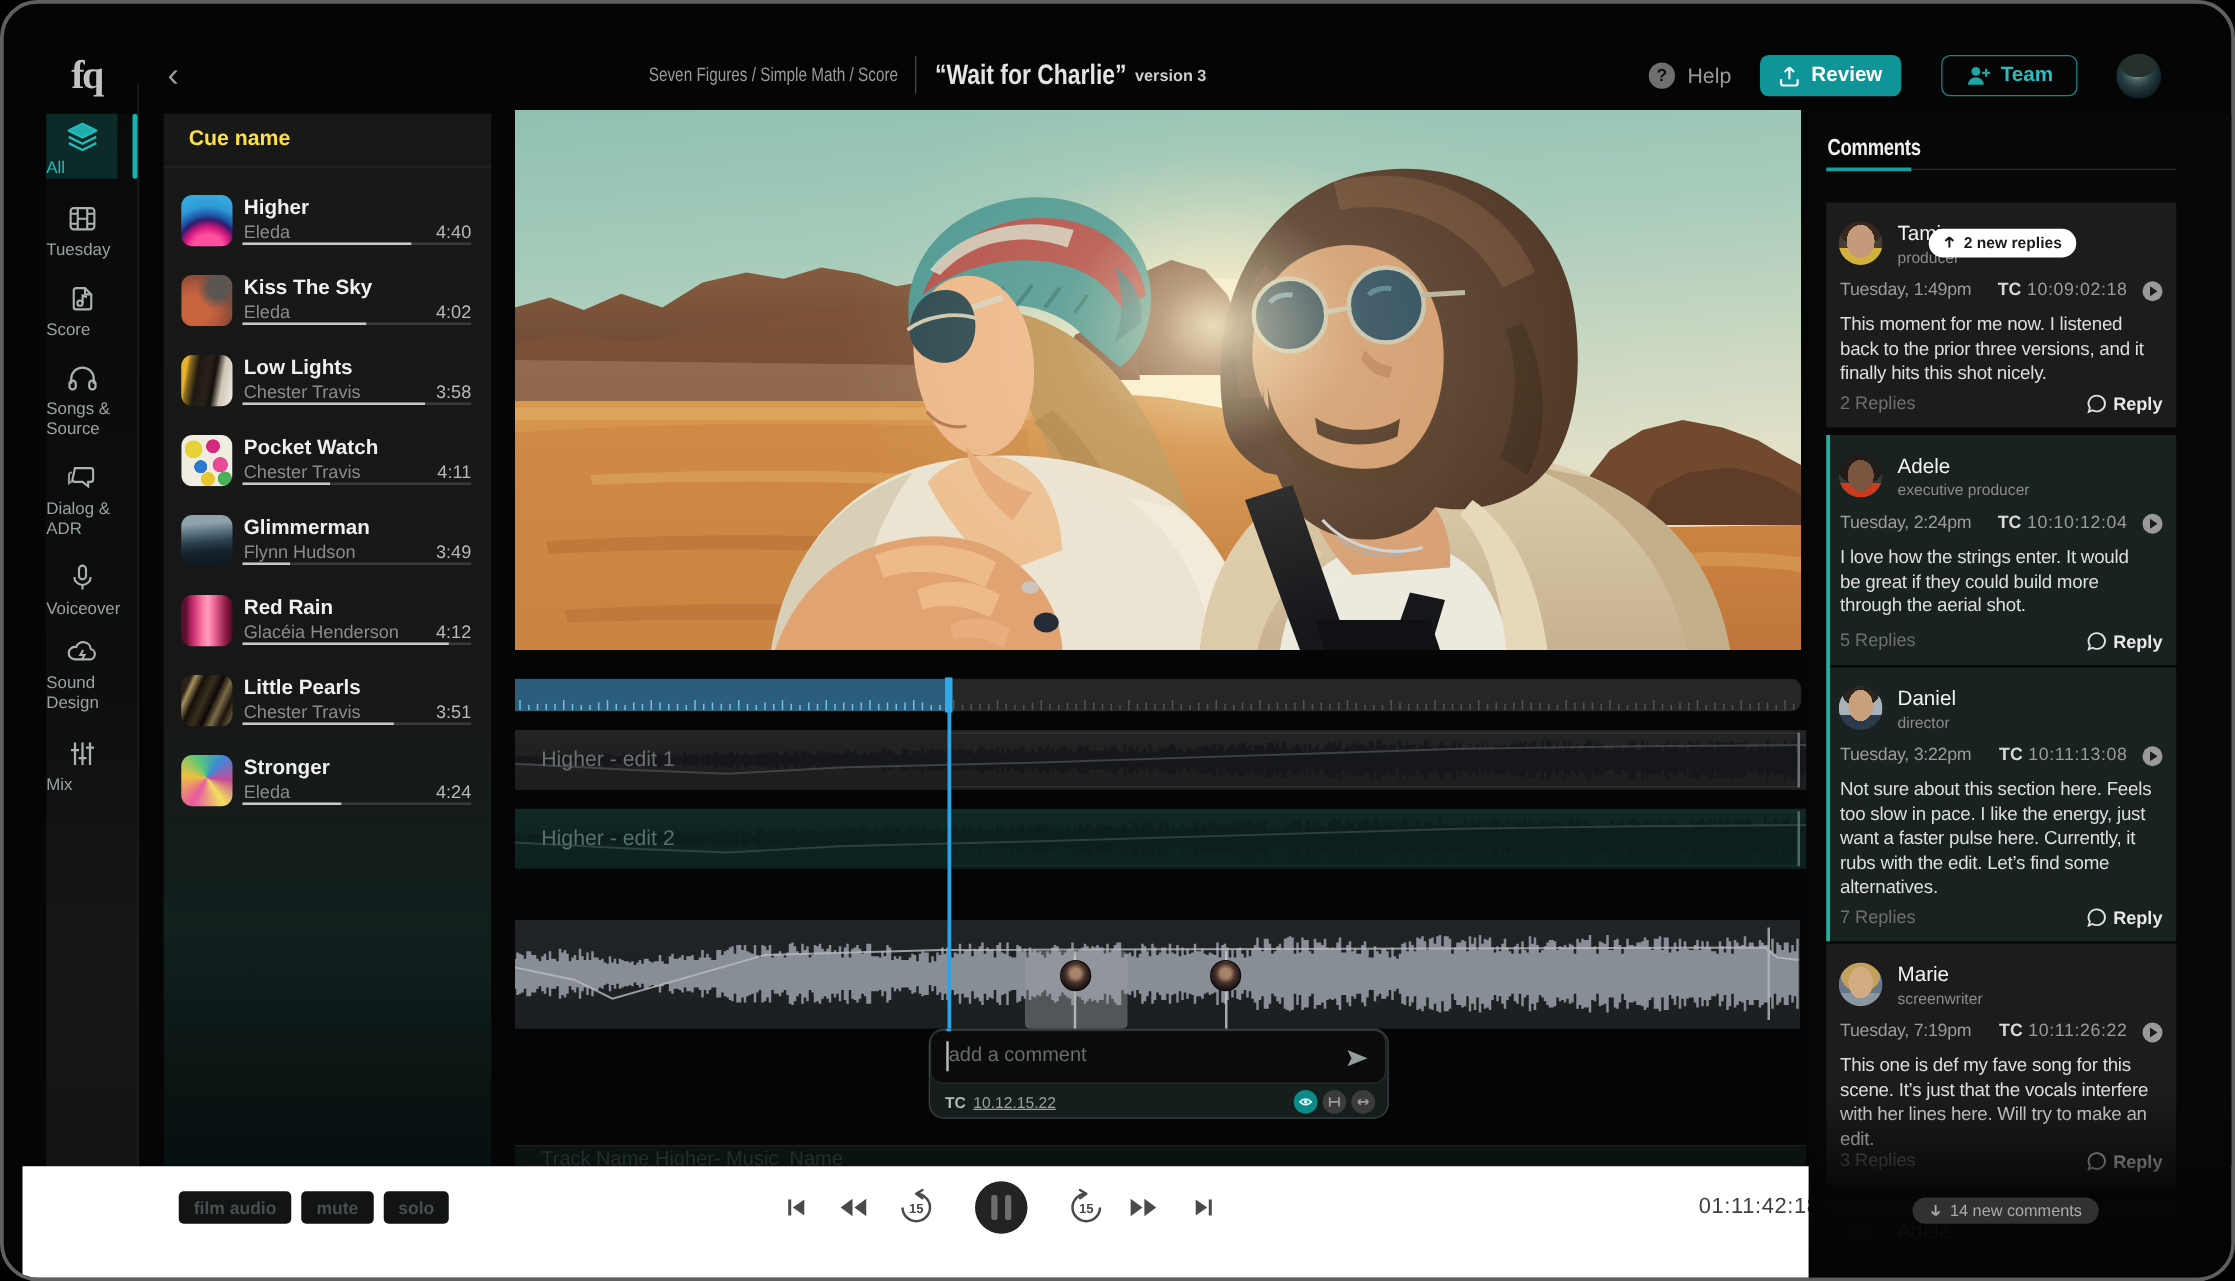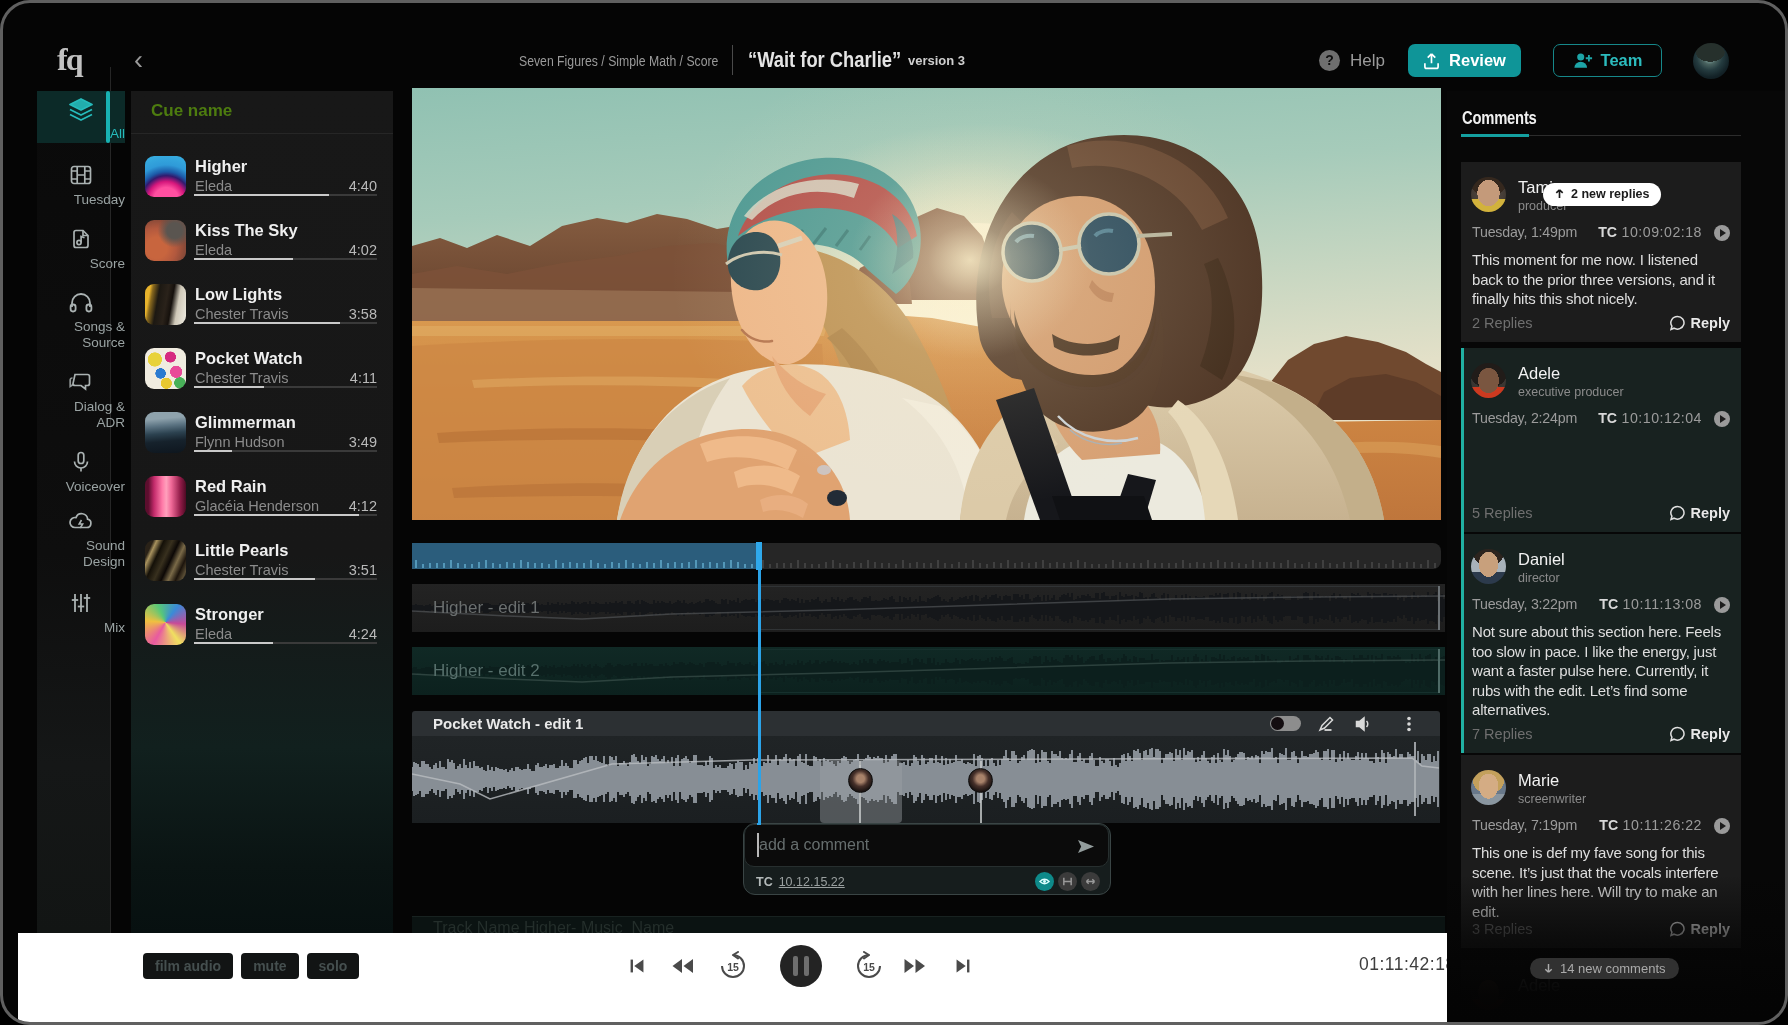--- a/index.html
+++ b/index.html
@@ -20,29 +20,29 @@
 .btn-review{left:1405px;top:41px;width:113px;height:33px;border-radius:7px;background:#0f9598;
  color:#fff;font-size:16.5px;font-weight:bold;display:flex;align-items:center;justify-content:center;gap:9px}
 .btn-team{left:1550px;top:41px;width:109px;height:33px;border-radius:7px;border:1.5px solid #16888a;
  color:#2cbcbe;font-size:16.5px;font-weight:bold;display:flex;align-items:center;justify-content:center;gap:8px}
 .avatar-top{left:1690px;top:40px;width:36px;height:36px;border-radius:50%;
  background:radial-gradient(ellipse 40% 26% at 48% 26%,#26302c 0 99%,transparent 100%),radial-gradient(circle at 46% 40%,#7fa39e 0 10%,#49625f 24%,#253c40 44%,#132227 68%,#0c1419 100%);overflow:hidden}
 
 .sideline{left:107px;top:64px;width:1px;height:866px;background:#262626}
 .sidebg{left:34px;top:88px;width:73px;height:842px;
  background:linear-gradient(180deg,#0a0a0a,#0e0e0e 55%,#151717 80%,#121514)}
-.nav{left:34px;width:88px;text-align:right;color:#9aa3a3;font-size:13.5px}
+.nav{left:34px;width:57px;text-align:left;color:#9aa3a3;font-size:13.5px}
 .nav .lbl{margin-top:5px;line-height:16px}
 .nav svg{display:block;margin:0 auto}
 .nav-all{top:88px;height:52px;background:#0c2a28;color:#25bbbb;padding-top:6px}
 .nav-allbar{left:103px;top:88px;width:4px;height:52px;background:#18b2b2;border-radius:2px}
 
 .cuepanel{left:128px;top:88px;width:262px;height:842px;
  background:linear-gradient(180deg,#181818 0,#171717 55%,#11201e 78%,#0a1413 92%,#071010)}
-.cuehead{left:148px;top:98px;font-size:17px;color:#4d7c0f;font-weight:bold}
+.cuehead{left:148px;top:98px;font-size:17px;color:#fde047;font-weight:bold}
 .cuediv{left:128px;top:130px;width:262px;height:1px;background:#262626}
 .cueitem{left:142px;width:232px;height:42px}
 .thumb{position:absolute;left:0;top:2px;width:41px;height:41px;border-radius:9px}
 .ctitle{position:absolute;left:50px;top:3px;font-size:16.5px;font-weight:bold;color:#efefef;white-space:nowrap}
 .cartist{position:absolute;left:50px;top:24px;font-size:14.5px;color:#8b8b8b;white-space:nowrap}
 .cdur{position:absolute;right:0;top:24px;font-size:14.5px;color:#b9b9b9}
 .cbar{position:absolute;left:49px;top:40px;right:0;height:2px;background:#3a3a3a}
 .cbar i{position:absolute;left:0;top:0;height:2px;background:#c9c9c9;display:block}
 
 .upload{left:139px;top:843px;width:240px;height:67px;border:2px dashed #1d5f5c;border-radius:10px;
@@ -457,45 +457,20 @@
  <span class="tlabel">Higher - edit 1</span>
 </div>
 <div class="abs track2">
  <svg class="abs" style="left:0;top:0" width="1033" height="48">
         <path d="M0 21V27M2 20V28M4 20V28M6 22V26M8 22V26M10 21V27M12 21V27M14 20V28M16 20V28M18 20V28M20 21V27M22 20V28M24 22V26M26 21V27M28 21V27M30 20V28M32 22V26M34 20V28M36 22V26M38 20V28M40 21V27M42 21V27M44 19V29M46 22V26M48 22V26M50 19V29M52 20V28M54 21V27M56 19V29M58 19V29M60 21V27M62 20V28M64 21V27M66 21V27M68 20V28M70 21V27M72 19V29M74 21V27M76 21V27M78 19V29M80 20V28M82 20V28M84 20V28M86 20V28M88 20V28M90 21V27M92 19V29M94 18V30M96 18V30M98 19V29M100 20V28M102 20V28M104 19V29M106 19V29M108 21V27M110 20V28M112 20V28M114 19V29M116 18V30M118 19V29M120 21V27M122 18V30M124 20V28M126 19V29M128 20V28M130 19V29M132 20V28M134 18V30M136 21V27M138 19V29M140 20V28M142 18V30M144 21V27M146 20V28M148 20V28M150 18V30M152 21V27M154 19V29M156 20V28M158 20V28M160 19V29M162 17V31M164 19V29M166 17V31M168 20V28M170 17V31M172 19V29M174 20V28M176 18V30M178 17V31M180 21V27M182 19V29M184 17V31M186 19V29M188 20V28M190 21V27M192 20V28M194 18V30M196 16V32M198 16V32M200 18V30M202 20V28M204 19V29M206 17V31M208 17V31M210 18V30M212 19V29M214 18V30M216 18V30M218 17V31M220 19V29M222 16V32M224 16V32M226 19V29M228 19V29M230 16V32M232 19V29M234 16V32M236 18V30M238 17V31M240 17V31M242 19V29M244 19V29M246 19V29M248 17V31M250 17V31M252 19V29M254 16V32M256 18V30M258 19V29M260 18V30M262 15V33M264 17V31M266 17V31M268 15V33M270 15V33M272 16V32M274 18V30M276 17V31M278 15V33M280 16V32M282 17V31M284 18V30M286 18V30M288 16V32M290 17V31M292 20V28M294 16V32M296 15V33M298 15V33M300 15V33M302 15V33M304 17V31M306 15V33M308 17V31M310 19V29M312 18V30M314 18V30M316 14V34M318 16V32M320 16V32M322 16V32M324 19V29M326 16V32M328 15V33M330 17V31M332 18V30M334 17V31M336 17V31M338 15V33M340 18V30M342 19V29M344 17V31M346 15V33M348 15V33M350 15V33M352 14V34M354 17V31M356 19V29M358 16V32M360 16V32M362 18V30M364 15V33M366 17V31M368 18V30M370 17V31M372 13V35M374 19V29M376 17V31M378 17V31M380 18V30M382 16V32M384 18V30M386 13V35M388 16V32M390 14V34M392 18V30M394 16V32M396 15V33M398 13V35M400 17V31M402 16V32M404 13V35M406 13V35M408 17V31M410 15V33M412 14V34M414 16V32M416 14V34M418 14V34M420 12V36M422 15V33M424 14V34M426 16V32M428 14V34M430 16V32M432 15V33M434 16V32M436 16V32M438 18V30M440 17V31M442 15V33M444 17V31M446 18V30M448 13V35M450 16V32M452 12V36M454 14V34M456 16V32M458 12V36M460 12V36M462 16V32M464 17V31M466 14V34M468 12V36M470 14V34M472 13V35M474 15V33M476 14V34M478 16V32M480 15V33M482 15V33M484 15V33M486 15V33M488 12V36M490 17V31M492 16V32M494 16V32M496 11V37M498 14V34M500 18V30M502 12V36M504 11V37M506 12V36M508 15V33M510 12V36M512 16V32M514 17V31M516 11V37M518 11V37M520 16V32M522 11V37M524 18V30M526 15V33M528 18V30M530 16V32M532 16V32M534 12V36M536 15V33M538 16V32M540 16V32M542 15V33M544 11V37M546 13V35M548 17V31M550 12V36M552 13V35M554 14V34M556 13V35M558 12V36M560 11V37M562 13V35M564 12V36M566 14V34M568 12V36M570 14V34M572 14V34M574 13V35M576 11V37M578 15V33M580 10V38M582 13V35M584 10V38M586 11V37M588 9V39M590 11V37M592 14V34M594 14V34M596 12V36M598 11V37M600 10V38M602 16V32M604 17V31M606 16V32M608 16V32M610 17V31M612 17V31M614 15V33M616 16V32M618 11V37M620 12V36M622 9V39M624 9V39M626 10V38M628 9V39M630 17V31M632 15V33M634 9V39M636 13V35M638 15V33M640 10V38M642 13V35M644 12V36M646 14V34M648 15V33M650 16V32M652 11V37M654 8V40M656 8V40M658 10V38M660 8V40M662 13V35M664 14V34M666 8V40M668 11V37M670 10V38M672 16V32M674 14V34M676 12V36M678 10V38M680 9V39M682 9V39M684 13V35M686 13V35M688 8V40M690 7V41M692 12V36M694 15V33M696 11V37M698 11V37M700 13V35M702 14V34M704 13V35M706 11V37M708 15V33M710 11V37M712 7V41M714 9V39M716 14V34M718 12V36M720 15V33M722 9V39M724 10V38M726 15V33M728 11V37M730 11V37M732 11V37M734 13V35M736 13V35M738 13V35M740 7V41M742 13V35M744 12V36M746 12V36M748 15V33M750 13V35M752 14V34M754 13V35M756 13V35M758 13V35M760 8V40M762 14V34M764 13V35M766 10V38M768 13V35M770 12V36M772 10V38M774 16V32M776 10V38M778 15V33M780 14V34M782 9V39M784 7V41M786 10V38M788 15V33M790 12V36M792 14V34M794 8V40M796 14V34M798 15V33M800 10V38M802 10V38M804 11V37M806 12V36M808 7V41M810 12V36M812 8V40M814 13V35M816 12V36M818 13V35M820 10V38M822 9V39M824 14V34M826 11V37M828 10V38M830 12V36M832 10V38M834 11V37M836 10V38M838 13V35M840 13V35M842 16V32M844 8V40M846 9V39M848 13V35M850 7V41M852 8V40M854 15V33M856 9V39M858 12V36M860 13V35M862 14V34M864 12V36M866 16V32M868 16V32M870 15V33M872 13V35M874 15V33M876 15V33M878 9V39M880 13V35M882 12V36M884 11V37M886 8V40M888 15V33M890 14V34M892 8V40M894 8V40M896 8V40M898 11V37M900 13V35M902 15V33M904 8V40M906 9V39M908 11V37M910 9V39M912 14V34M914 11V37M916 8V40M918 15V33M920 11V37M922 15V33M924 9V39M926 9V39M928 10V38M930 12V36M932 16V32M934 12V36M936 13V35M938 13V35M940 16V32M942 8V40M944 11V37M946 11V37M948 8V40M950 8V40M952 11V37M954 11V37M956 8V40M958 13V35M960 8V40M962 16V32M964 9V39M966 11V37M968 11V37M970 7V41M972 14V34M974 13V35M976 9V39M978 9V39M980 11V37M982 9V39M984 10V38M986 8V40M988 10V38M990 13V35M992 14V34M994 16V32M996 15V33M998 16V32M1000 7V41M1002 15V33M1004 11V37M1006 15V33M1008 7V41M1010 11V37M1012 15V33M1014 9V39M1016 8V40M1018 7V41M1020 14V34M1022 13V35M1024 10V38M1026 14V34M1028 11V37M1030 10V38M1032 9V39" stroke="#0c1f1d" stroke-width="2"></path>
  <path d="M0 27 L95 32 170 35 260 30 420 26 757 16 900 14 1033 13" fill="none" stroke="#425854" stroke-width="1.5" opacity=".6"></path>
  <path d="M348 2.5 H1028 M348 45.5 H1028" stroke="#16302d" stroke-width="1"></path>
  <path d="M1027 2 V46" stroke="#4e6a66" stroke-width="2"></path>
       </svg>
  <span class="tlabel" style="color:#57706c">Higher - edit 2</span>
-</div>
-<div class="abs pwhead">
-      <span class="tt">Pocket Watch - edit 1</span>
- <span class="toggle">
-        <i></i>
-      </span>
- <svg class="abs" style="left:905px;top:4px" width="18" height="18" viewBox="0 0 18 18">
-        <g stroke="#d8d8d8" stroke-width="1.5" fill="none">
-          <path d="M3 15 L5 10.5 13 2.5 15.5 5 7.5 13 Z"></path>
-          <path d="M7.5 15 H14.5" stroke-width="1.8"></path>
-        </g>
-      </svg>
- <svg class="abs" style="left:942px;top:4px" width="18" height="18" viewBox="0 0 18 18">
-        <g stroke="#d8d8d8" stroke-width="1.5" fill="none">
-          <path d="M2.5 6.5 H5.5 L10 2.8 V15.2 L5.5 11.5 H2.5 Z" fill="#d8d8d8"></path>
-          <path d="M12.5 6 a4.2 4.2 0 0 1 0 6"></path>
-        </g>
-      </svg>
- <svg class="abs" style="left:988px;top:4px" width="18" height="18" viewBox="0 0 18 18">
-        <g fill="#d8d8d8">
-          <circle cx="9" cy="3.5" r="1.8"></circle>
-          <circle cx="9" cy="9" r="1.8"></circle>
-          <circle cx="9" cy="14.5" r="1.8"></circle>
-        </g>
-      </svg>
 </div>
 <div class="abs pwwave">
  <svg class="abs" style="left:0;top:0" width="1028" height="87">
         <path d="M0 31V55M2 26V60M4 27V59M6 28V58M8 31V55M10 25V61M12 25V61M14 28V58M16 28V58M18 31V55M20 33V53M22 29V57M24 27V59M26 32V54M28 25V61M30 31V55M32 31V55M34 33V53M36 23V63M38 26V60M40 24V62M42 27V59M44 33V53M46 30V56M48 28V58M50 32V54M52 23V63M54 29V57M56 32V54M58 26V60M60 32V54M62 25V61M64 30V56M66 30V56M68 32V54M70 31V55M72 34V52M74 35V51M76 29V57M78 34V52M80 31V55M82 35V51M84 31V55M86 32V54M88 33V53M90 33V53M92 34V52M94 33V53M96 36V50M98 34V52M100 32V54M102 35V51M104 31V55M106 31V55M108 33V53M110 34V52M112 33V53M114 33V53M116 28V58M118 33V53M120 35V51M122 35V51M124 29V57M126 27V59M128 31V55M130 31V55M132 30V56M134 28V58M136 32V54M138 29V57M140 29V57M142 28V58M144 32V54M146 32V54M148 30V56M150 24V62M152 30V56M154 27V59M156 30V56M158 32V54M160 32V54M162 24V62M164 24V62M166 28V58M168 25V61M170 24V62M172 22V64M174 21V65M176 27V59M178 20V66M180 20V66M182 24V62M184 20V66M186 25V61M188 26V60M190 27V59M192 20V66M194 28V58M196 30V56M198 20V66M200 21V65M202 24V62M204 20V66M206 30V56M208 27V59M210 27V59M212 25V61M214 28V58M216 30V56M218 26V60M220 19V67M222 18V68M224 21V65M226 25V61M228 27V59M230 19V67M232 24V62M234 21V65M236 30V56M238 28V58M240 20V66M242 21V65M244 19V67M246 23V63M248 25V61M250 23V63M252 20V66M254 27V59M256 24V62M258 27V59M260 21V65M262 30V56M264 22V64M266 19V67M268 30V56M270 23V63M272 22V64M274 20V66M276 23V63M278 27V59M280 25V61M282 19V67M284 19V67M286 29V57M288 29V57M290 29V57M292 30V56M294 25V61M296 29V57M298 20V66M300 22V64M302 32V54M304 29V57M306 31V55M308 29V57M310 32V54M312 32V54M314 32V54M316 30V56M318 27V59M320 28V58M322 33V53M324 27V59M326 25V61M328 26V60M330 26V60M332 34V52M334 29V57M336 33V53M338 26V60M340 28V58M342 22V64M344 27V59M346 22V64M348 27V59M350 30V56M352 26V60M354 27V59M356 19V67M358 27V59M360 24V62M362 24V62M364 19V67M366 29V57M368 23V63M370 24V62M372 21V65M374 18V68M376 27V59M378 22V64M380 24V62M382 23V63M384 30V56M386 20V66M388 18V68M390 26V60M392 27V59M394 18V68M396 29V57M398 30V56M400 30V56M402 20V66M404 21V65M406 25V61M408 23V63M410 30V56M412 22V64M414 25V61M416 24V62M418 26V60M420 25V61M422 28V58M424 30V56M426 25V61M428 27V59M430 22V64M432 20V66M434 21V65M436 25V61M438 28V58M440 26V60M442 24V62M444 23V63M446 18V68M448 29V57M450 25V61M452 24V62M454 22V64M456 19V67M458 21V65M460 23V63M462 21V65M464 22V64M466 20V66M468 22V64M470 22V64M472 27V59M474 19V67M476 26V60M478 23V63M480 20V66M482 18V68M484 18V68M486 30V56M488 27V59M490 27V59M492 26V60M494 29V57M496 24V62M498 30V56M500 27V59M502 19V67M504 21V65M506 25V61M508 29V57M510 19V67M512 22V64M514 28V58M516 26V60M518 22V64M520 22V64M522 27V59M524 19V67M526 26V60M528 27V59M530 20V66M532 29V57M534 22V64M536 28V58M538 23V63M540 27V59M542 26V60M544 19V67M546 25V61M548 25V61M550 23V63M552 27V59M554 28V58M556 26V60M558 27V59M560 28V58M562 18V68M564 30V56M566 20V66M568 19V67M570 22V64M572 30V56M574 24V62M576 30V56M578 23V63M580 22V64M582 27V59M584 30V56M586 24V62M588 29V57M590 23V63M592 20V66M594 14V72M596 22V64M598 25V61M600 15V71M602 15V71M604 19V67M606 27V59M608 25V61M610 21V65M612 19V67M614 24V62M616 15V71M618 14V72M620 13V73M622 14V72M624 27V59M626 18V68M628 26V60M630 14V72M632 16V70M634 16V70M636 25V61M638 27V59M640 15V71M642 18V68M644 18V68M646 20V66M648 15V71M650 22V64M652 23V63M654 22V64M656 23V63M658 18V68M660 14V72M662 26V60M664 26V60M666 20V66M668 17V69M670 25V61M672 23V63M674 27V59M676 27V59M678 20V66M680 17V69M682 24V62M684 30V56M686 30V56M688 21V65M690 25V61M692 27V59M694 23V63M696 23V63M698 25V61M700 30V56M702 22V64M704 29V57M706 31V55M708 27V59M710 19V67M712 18V68M714 25V61M716 17V69M718 20V66M720 25V61M722 14V72M724 15V71M726 13V73M728 17V69M730 24V62M732 15V71M734 14V72M736 19V67M738 13V73M740 12V74M742 21V65M744 13V73M746 13V73M748 15V71M750 27V59M752 22V64M754 18V68M756 18V68M758 16V70M760 17V69M762 25V61M764 13V73M766 19V67M768 14V72M770 24V62M772 12V74M774 19V67M776 15V71M778 16V70M780 14V72M782 22V64M784 26V60M786 21V65M788 25V61M790 19V67M792 15V71M794 22V64M796 25V61M798 27V59M800 21V65M802 19V67M804 27V59M806 17V69M808 24V62M810 26V60M812 13V73M814 19V67M816 14V72M818 20V66M820 26V60M822 24V62M824 21V65M826 18V68M828 16V70M830 16V70M832 17V69M834 24V62M836 21V65M838 22V64M840 20V66M842 23V63M844 19V67M846 20V66M848 27V59M850 15V71M852 18V68M854 15V71M856 16V70M858 16V70M860 12V74M862 22V64M864 21V65M866 27V59M868 17V69M870 18V68M872 19V67M874 12V74M876 24V62M878 24V62M880 16V70M882 15V71M884 20V66M886 27V59M888 22V64M890 15V71M892 20V66M894 20V66M896 21V65M898 18V68M900 18V68M902 17V69M904 14V72M906 16V70M908 22V64M910 24V62M912 15V71M914 15V71M916 13V73M918 24V62M920 14V72M922 14V72M924 26V60M926 23V63M928 18V68M930 25V61M932 15V71M934 23V63M936 17V69M938 23V63M940 24V62M942 24V62M944 20V66M946 16V70M948 24V62M950 17V69M952 22V64M954 17V69M956 22V64M958 25V61M960 25V61M962 27V59M964 17V69M966 21V65M968 26V60M970 14V72M972 17V69M974 27V59M976 16V70M978 18V68M980 21V65M982 20V66M984 13V73M986 22V64M988 18V68M990 18V68M992 22V64M994 22V64M996 16V70M998 18V68M1000 20V66M1002 20V66M1004 24V62M1006 15V71M1008 27V59M1010 18V68M1012 20V66M1014 24V62M1016 18V68M1018 18V68M1020 26V60M1022 20V66M1024 25V61M1026 15V71" stroke="#878e95" stroke-width="2"></path>
  <path d="M0 38 L48 48 L78 63 L200 28 L340 24 L1000 22 L1010 30 L1027 32" fill="none" stroke="#b9bdc1" stroke-width="1.6" opacity=".8"></path>
  <path d="M1003 6 V80" stroke="#b0b4b8" stroke-width="2" opacity=".85"></path>
       </svg>
  <span class="selbox"></span>
  <span class="cmarker" style="left:447px;top:25px;height:62px"></span>
  <span class="cavatar" style="left:436px;top:32px"></span>
@@ -595,20 +570,21 @@
  <div class="cbody">This moment for me now. I listened back to the prior three versions, and it finally hits this shot nicely.</div>
  <div class="cfoot" style="top:153px">2 Replies<span class="creply"><svg width="17" height="16" viewBox="0 0 17 16" style="vertical-align:-3px;margin-right:5px">
               <path d="M8.5 1.5 a6.6 6.3 0 1 1 -3.5 11.7 L2 14.5 2.9 11.2 A6.6 6.3 0 0 1 8.5 1.5 Z" fill="none" stroke="#e0e0e0" stroke-width="1.5"></path>
             </svg>Reply</span></div>
 </div>
       <div class="card active" style="top:257px;height:184px;">
  <span class="cav" style="background:radial-gradient(ellipse 30% 36% at 50% 50%,#7a5640 0 99%,transparent 100%),radial-gradient(ellipse 54% 46% at 50% 26%,#211c19 0 99%,transparent 100%),linear-gradient(180deg,rgba(0,0,0,0) 0 68%,#cc3a20 68%),#3a3632;"></span>
  <span class="cname">Adele</span>
         <span class="crole">executive producer</span>
  <div class="cmeta">Tuesday, 2:24pm<span class="tc"><b>TC</b> 10:10:12:04</span><span class="cplay"></span></div>
+ <div class="cbody">I love how the strings enter. It would be great if they could build more through the aerial shot.</div>
  <div class="cfoot" style="top:157px">5 Replies<span class="creply"><svg width="17" height="16" viewBox="0 0 17 16" style="vertical-align:-3px;margin-right:5px">
               <path d="M8.5 1.5 a6.6 6.3 0 1 1 -3.5 11.7 L2 14.5 2.9 11.2 A6.6 6.3 0 0 1 8.5 1.5 Z" fill="none" stroke="#e0e0e0" stroke-width="1.5"></path>
             </svg>Reply</span></div>
 </div>
       <div class="card active" style="top:443px;height:219px;">
  <span class="cav" style="background:radial-gradient(ellipse 28% 36% at 50% 44%,#c8a07c 0 99%,transparent 100%),radial-gradient(ellipse 42% 30% at 50% 17%,#2c241e 0 99%,transparent 100%),linear-gradient(180deg,rgba(0,0,0,0) 0 66%,#2c3a4c 66%),#a8b2ba;"></span>
  <span class="cname">Daniel</span>
         <span class="crole">director</span>
  <div class="cmeta">Tuesday, 3:22pm<span class="tc"><b>TC</b> 10:11:13:08</span><span class="cplay"></span></div>
  <div class="cbody">Not sure about this section here. Feels too slow in pace. I like the energy, just want a faster pulse here. Currently, it rubs with the edit. Let’s find some alternatives.</div>

